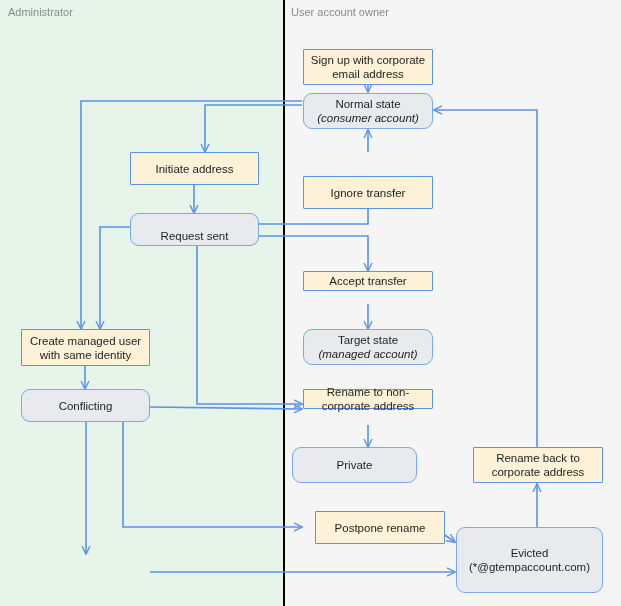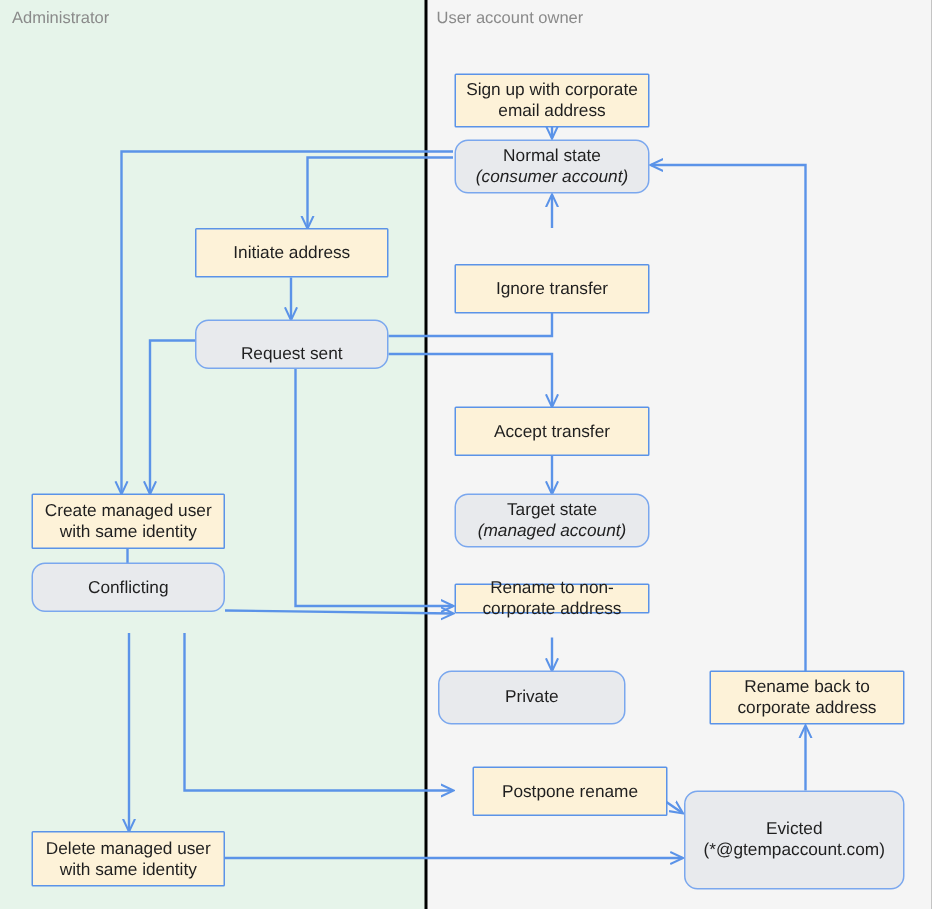--- a/index.html
+++ b/index.html
@@ -155,36 +155,36 @@
   </div>
 
   <div class="node process" style="left:130px; top:152px; width:129px; height:33px;">
     <span class="lines">Initiate address</span>
   </div>
 
   <div class="node state" style="left:130px; top:213px; width:129px; height:33px;align-items:flex-end;">
     <span class="lines">Request sent</span>
   </div>
 
-  <div class="node process" style="left:303px; top:271px; width:130px; height:33px;">
+  <div class="node process" style="left:303px; top:271px; width:130px; height:20px;">
     <span class="lines">Accept transfer</span>
   </div>
 
   <div class="node state" style="left:303px; top:329px; width:130px; height:36px;">
     <span class="lines">
       <span>Target state</span>
       <span class="sub">(managed account)</span>
     </span>
   </div>
 
   <div class="node process" style="left:21px; top:329px; width:129px; height:37px;">
     <span class="lines">Create managed user with same identity</span>
   </div>
 
-  <div class="node state" style="left:21px; top:375px; width:129px; height:33px;">
+  <div class="node state" style="left:21px; top:389px; width:129px; height:33px;">
     <span class="lines">Conflicting</span>
   </div>
 
   <div class="node process" style="left:303px; top:389px; width:130px; height:20px;">
     <span class="lines">Rename to non-corporate address</span>
   </div>
 
   <div class="node state" style="left:292px; top:447px; width:125px; height:36px;">
     <span class="lines">Private</span>
   </div>
@@ -197,17 +197,14 @@
     <span class="lines">Postpone rename</span>
   </div>
 
   <div class="node state" style="left:456px; top:527px; width:147px; height:66px;">
     <span class="lines">
       <span>Evicted</span>
       <span class="sub" style="font-style:normal;">(*@gtempaccount.com)</span>
     </span>
   </div>
 
-  <div class="node process" style="left:21px; top:554px; width:129px; height:37px;">
-    <span class="lines">Delete managed user with same identity</span>
-  </div>
 
 </div>
 
 </body></html>

